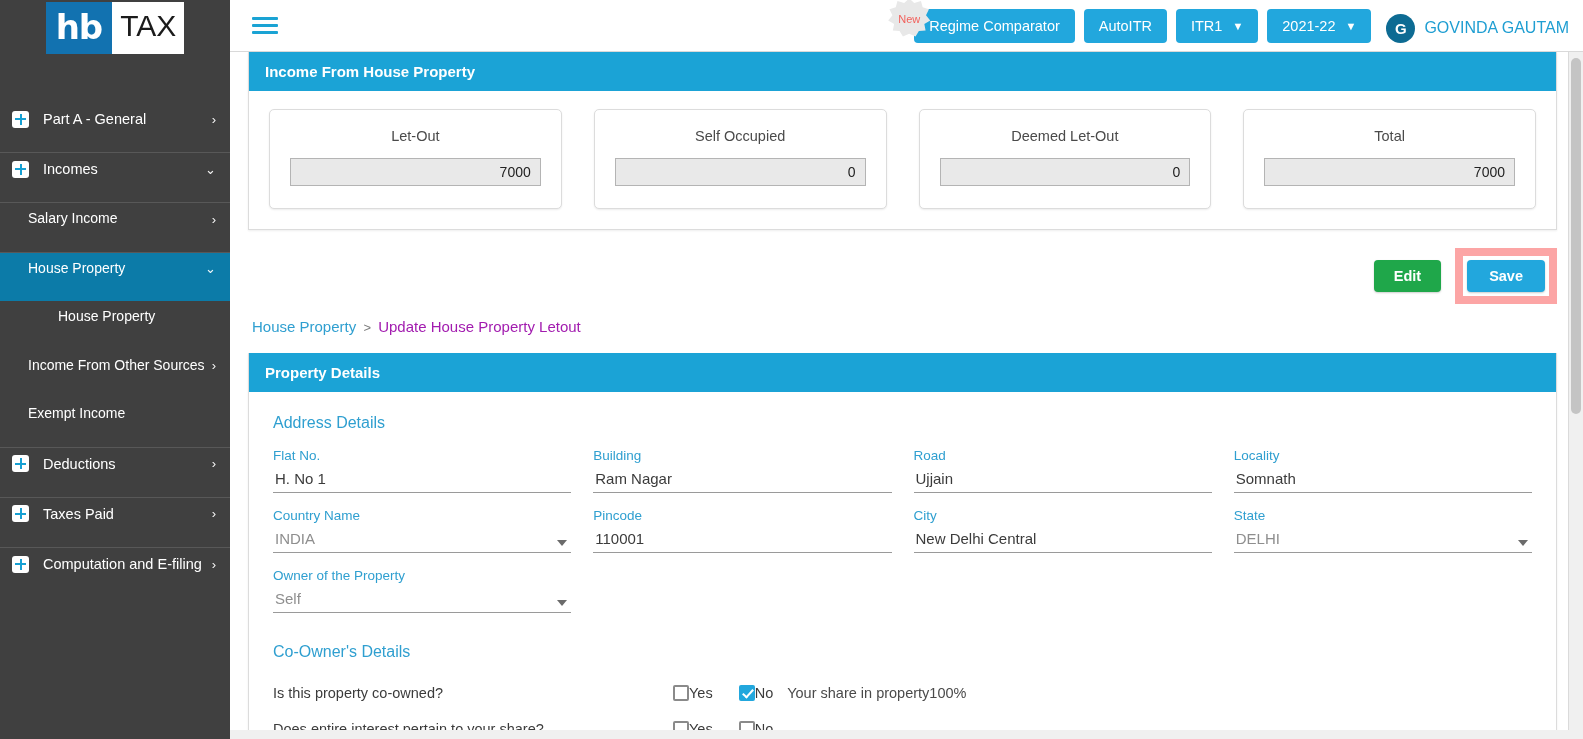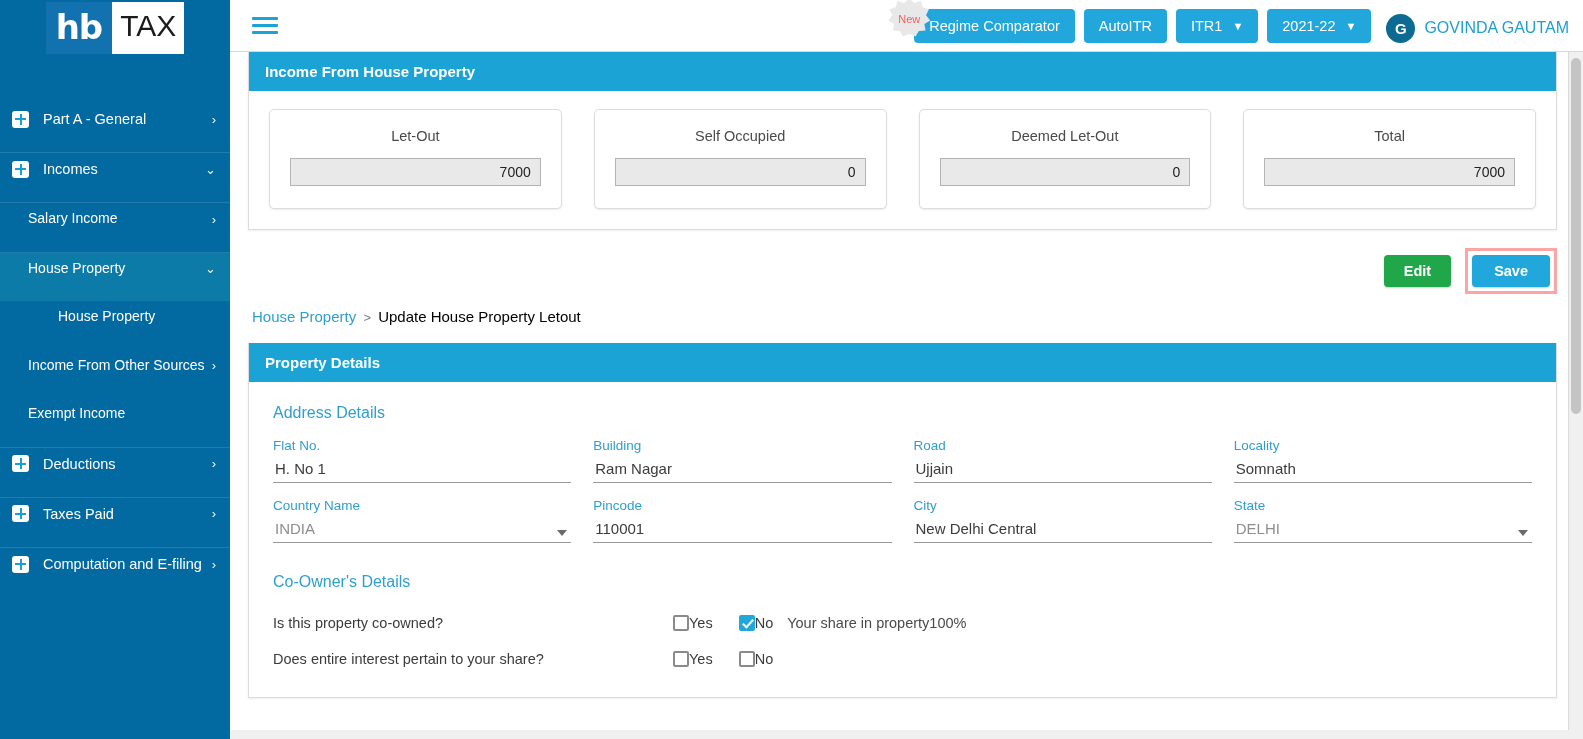--- a/index.html
+++ b/index.html
@@ -7,21 +7,21 @@
     width: 1583px; height: 739px;
     overflow: hidden;
     font-family: "Liberation Sans", sans-serif;
     background: #ffffff;
   }
   .app { display: flex; width: 1583px; height: 739px; position: relative; }
 
   
   .sidebar {
     width: 230px; min-width: 230px; height: 739px;
-    background: #0369a1;
+    background: #404040;
     color: #ffffff;
     overflow: hidden;
     position: relative;
   }
   .logo-wrap { height: 55px; display: flex; align-items: center; justify-content: center; }
   .logo { display: flex; height: 52px; align-items: stretch; box-shadow: 0 0 0 0 transparent; }
   .logo-hb {
     background: #1272b0; color: #ffffff;
     font-size: 34px; font-weight: bold; letter-spacing: -1px;
     padding: 2px 10px 4px 10px; display: flex; align-items: center;
@@ -135,32 +135,32 @@
   .action-row {
     display: flex; justify-content: flex-end; align-items: center;
     gap: 14px; padding: 18px 0 6px 0; position: relative;
   }
   .btn-edit {
     background: #1fa74a; color: #fff; border: none; border-radius: 4px;
     font-size: 14.5px; font-weight: bold; padding: 8px 20px; cursor: pointer;
     box-shadow: 0 1px 2px rgba(0,0,0,0.2);
     font-family: "Liberation Sans", sans-serif;
   }
-  .save-hl { padding: 4px; border: 3px solid #fca5a5; background: #ffffff; }
+  .save-hl { padding: 4px; border: 8px solid #fca5a5; background: #ffffff; }
   .btn-save {
     background: #22a7dd; color: #fff; border: none; border-radius: 4px;
     font-size: 14.5px; font-weight: bold; padding: 8px 22px; cursor: pointer;
     box-shadow: 0 1px 2px rgba(0,0,0,0.2); display: block;
     font-family: "Liberation Sans", sans-serif;
   }
 
   .breadcrumb { padding: 8px 0 18px 4px; font-size: 15px; color: #555; }
   .bc-link { color: #2f9fd0; cursor: pointer; }
   .bc-sep { color: #7d7d7d; margin: 0 3px; font-size: 13px; }
-  .bc-cur { color: #000000; margin-top: 44px; }
+  .bc-cur { color: #a21caf; margin-top: 44px; }
 
   .section-title {
     color: #2f9fd0; font-size: 16px; margin: 4px 0 16px 4px;
   }
   .form-grid {
     display: grid; grid-template-columns: 1fr 1fr 1fr 1fr;
     column-gap: 22px; row-gap: 13px; padding: 0 4px;
   }
   .field { position: relative; padding-bottom: 2px; }
   .field-label { color: #2f9fd0; font-size: 13.5px; margin-bottom: 6px; }
@@ -398,20 +398,25 @@
               <div class="field-label">City</div>
               <div class="field-value">New Delhi Central</div>
             </div>
 
             <div class="field select">
               <div class="field-label">State</div>
               <div class="field-value muted">DELHI</div>
               <span class="sel-caret"></span>
             </div>
 
+            <div class="field select">
+              <div class="field-label">Owner of the Property</div>
+              <div class="field-value muted">Self</div>
+              <span class="sel-caret"></span>
+            </div>
 
           </div>
 
           <div class="coowner-title">Co-Owner's Details</div>
 
           <div class="co-row">
             <div class="co-q">Is this property co-owned?</div>
             <div class="cb-group">
               <label class="cb-item">
                 <span class="cb"></span>

